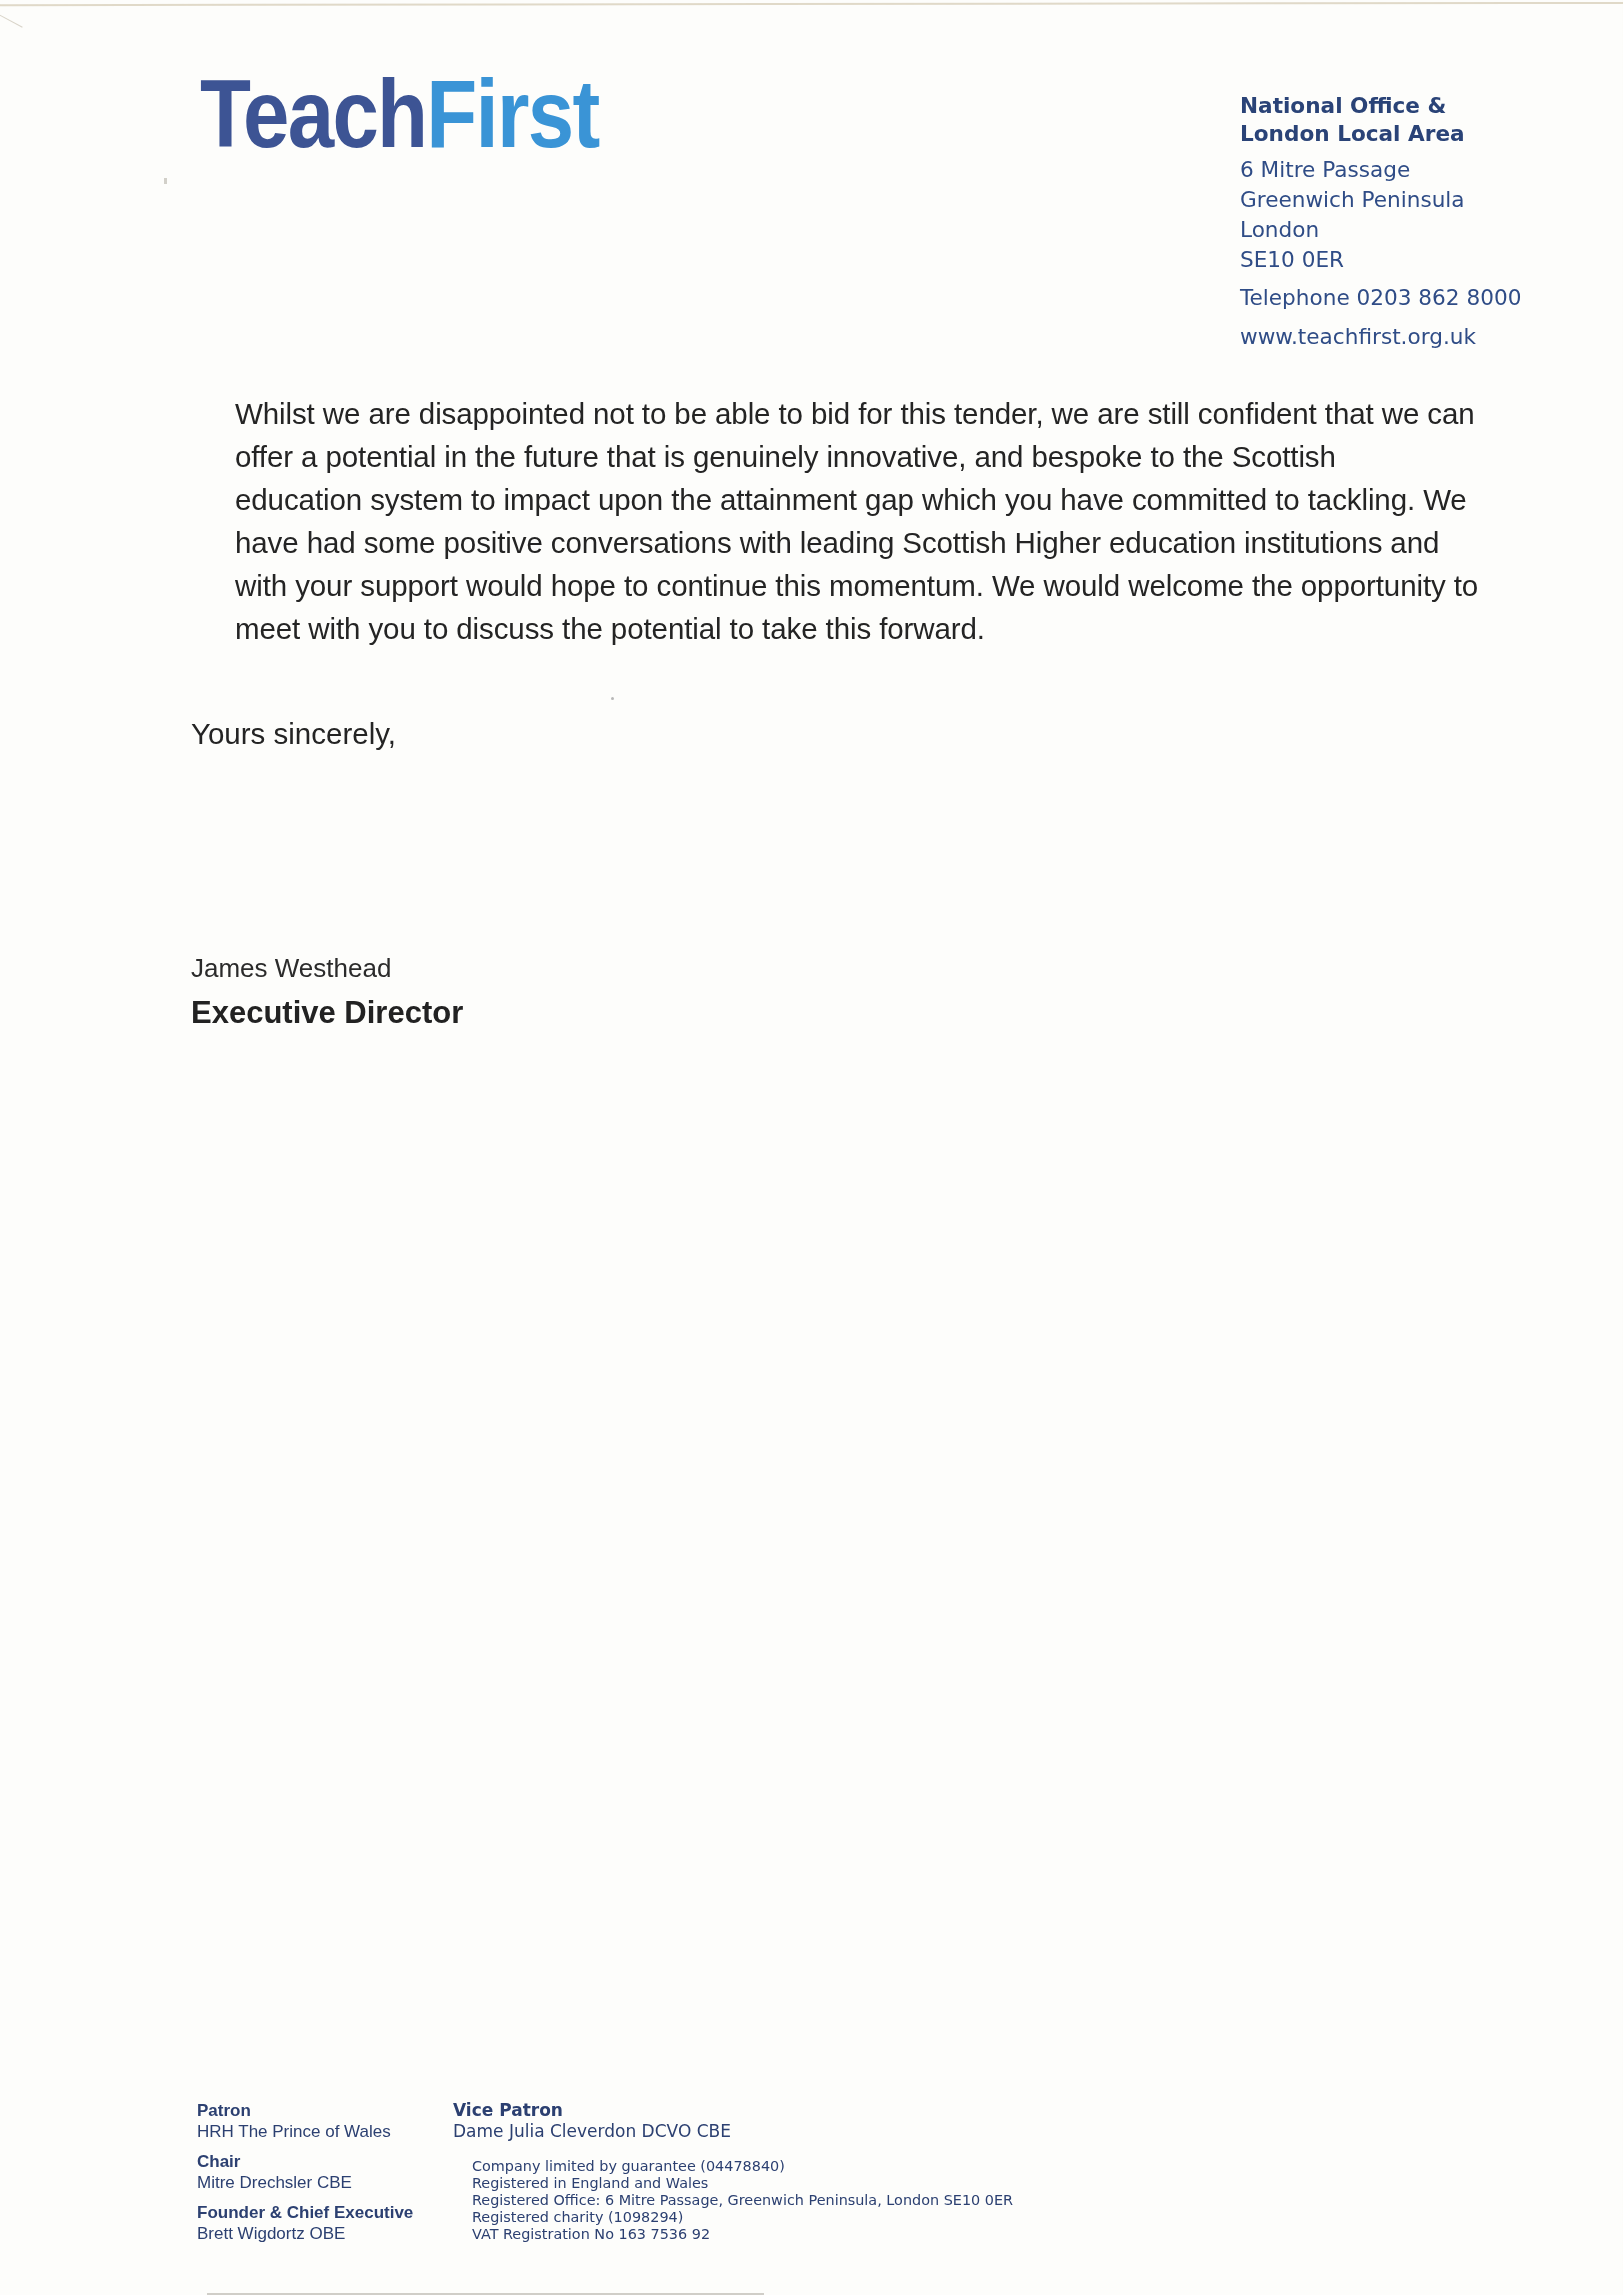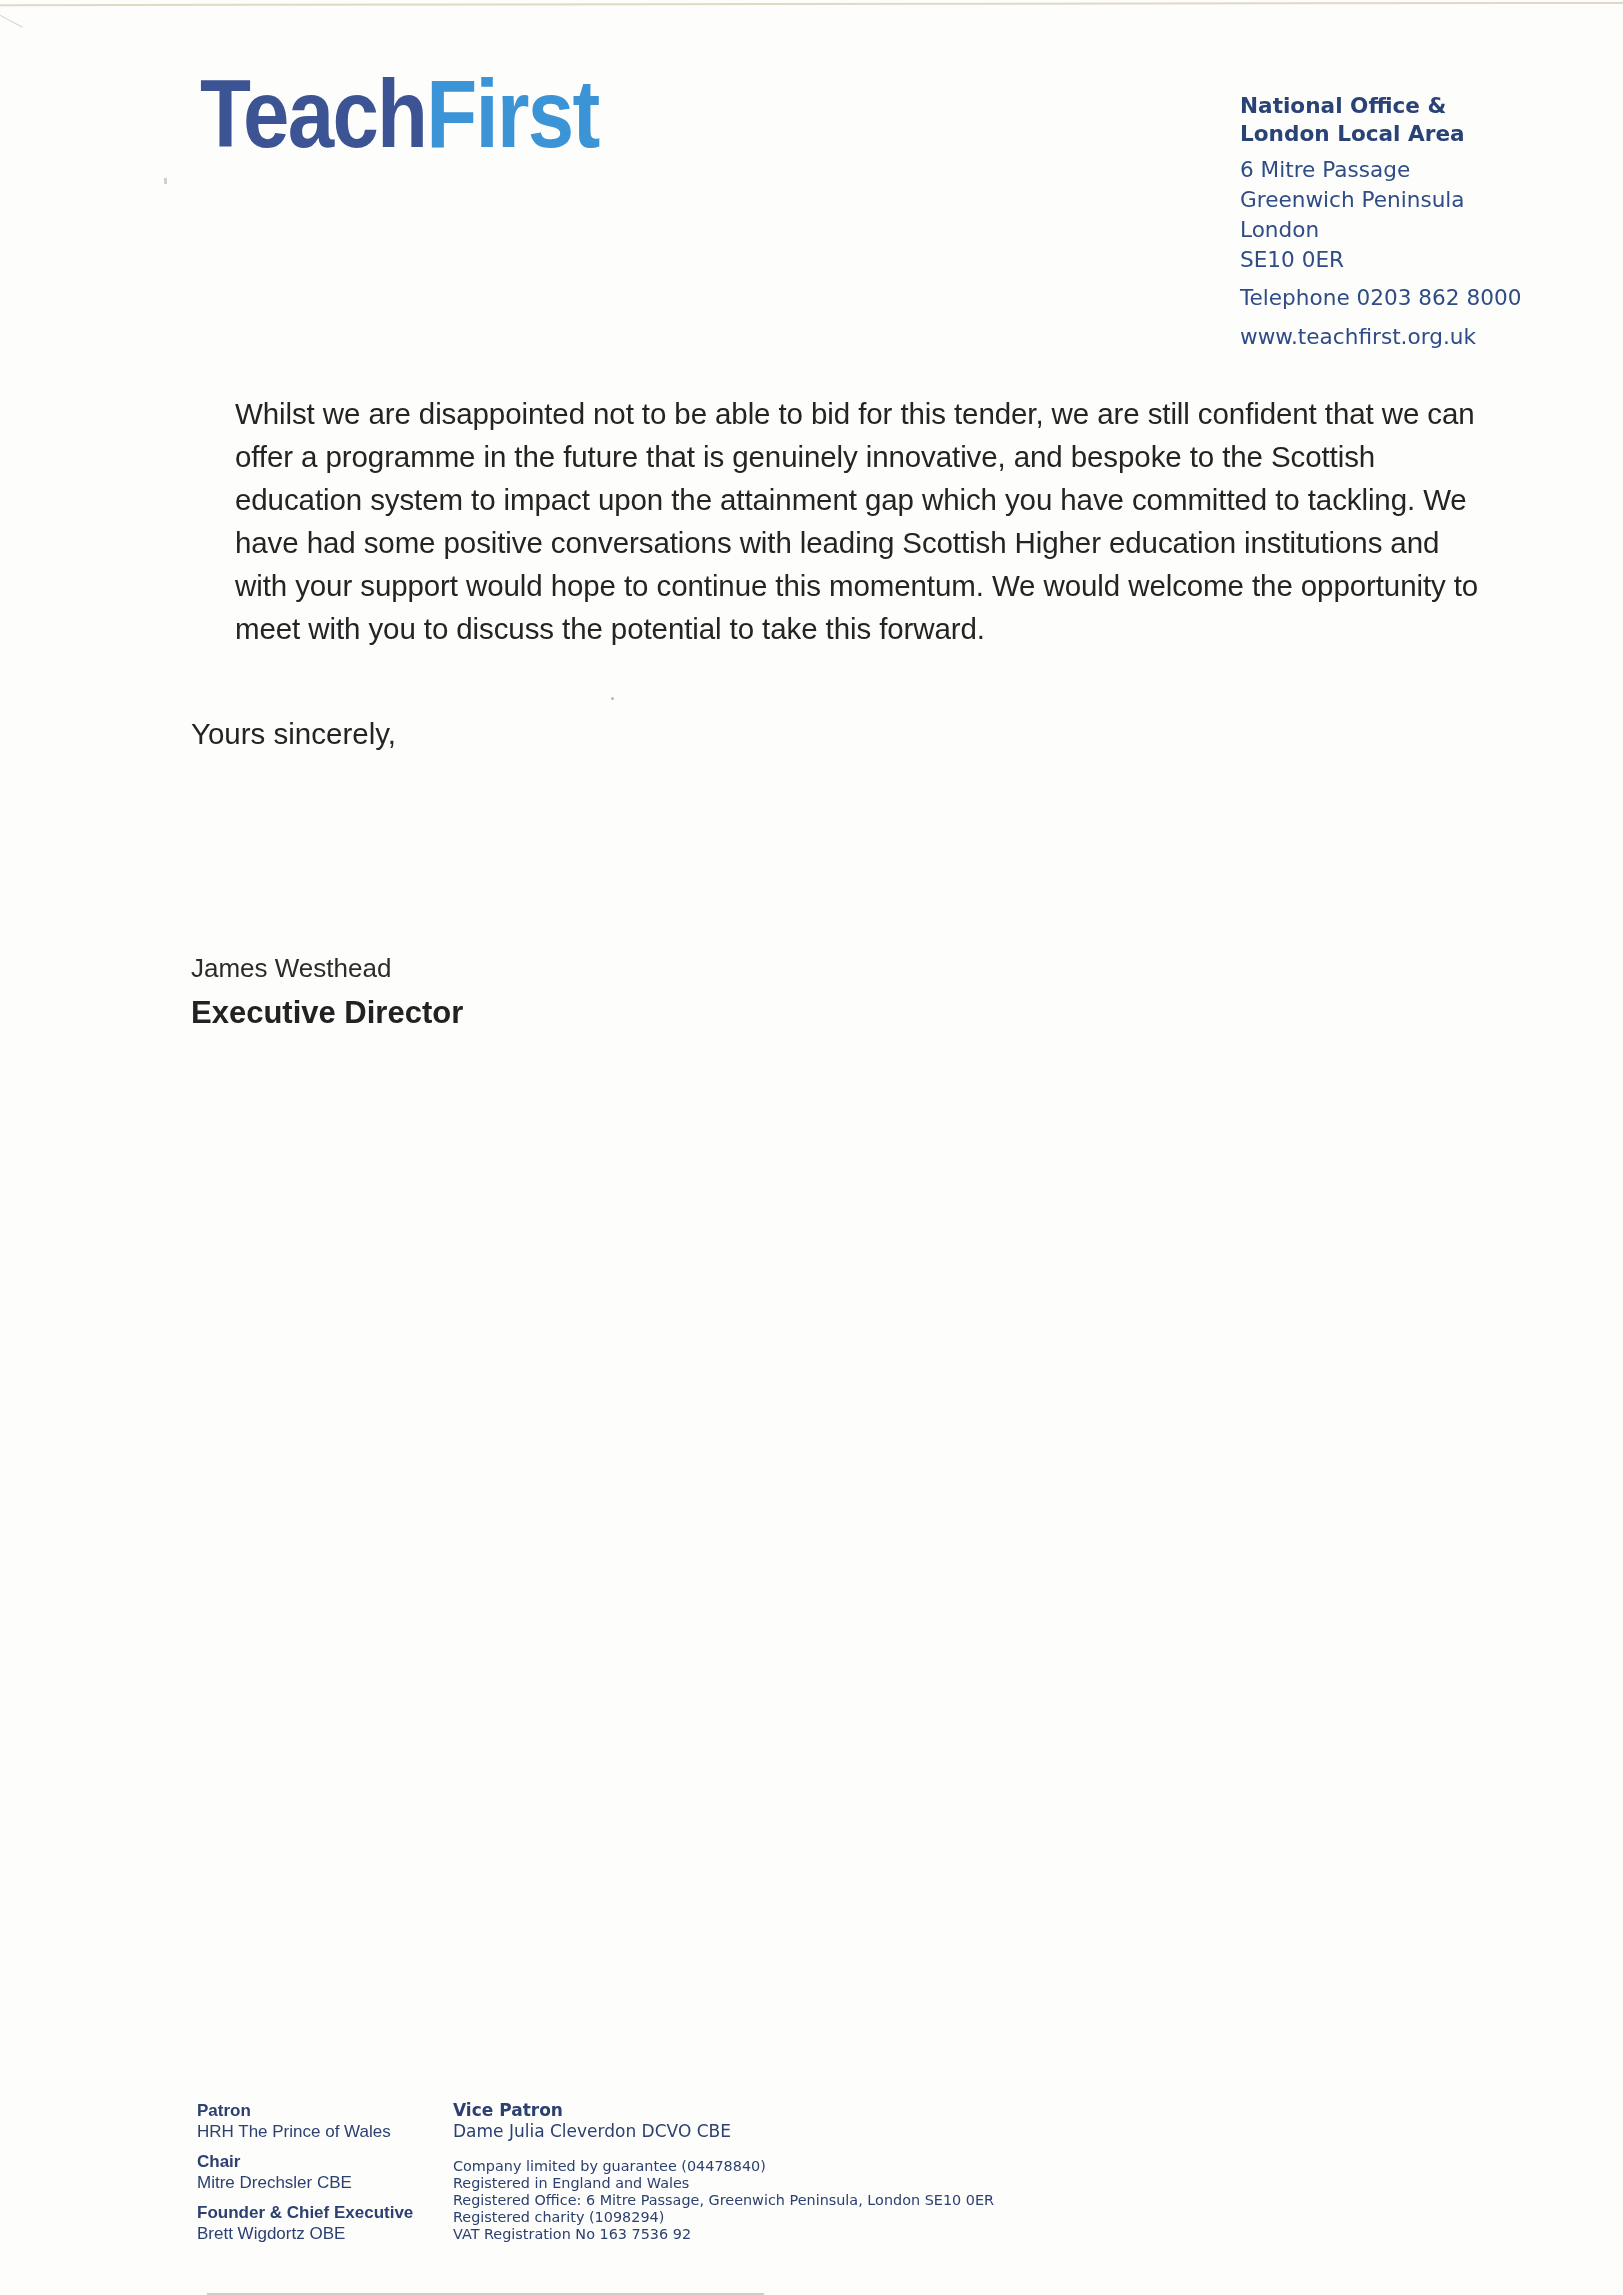--- a/index.html
+++ b/index.html
@@ -76,21 +76,21 @@
   .footer-left .entry{margin-bottom:9.2px;}
   .footer-left .role{font-weight:700;line-height:21px;}
   .footer-left .name{line-height:21px;}
   .footer-right{
     position:absolute;left:453px;top:2100px;
     font-family:"DejaVu Sans",sans-serif;
     font-size:17px;color:#2c4071;
   }
   .footer-right .role{font-weight:700;line-height:21px;}
   .footer-right .name{line-height:21px;}
-  .footer-right .reg{margin-top:15.7px;font-size:14.4px;line-height:17px;}
+  .footer-right .reg{margin-top:15.7px;font-size:14.4px;line-height:17px;margin-left:19px;}
   .footer-right .reg div{white-space:nowrap;}
 </style>
 </head>
 <body>
 
 <div class="page">
 
   <div class="scan-top"></div>
   <div class="scan-corner"></div>
   <div class="scan-right"></div>
@@ -110,21 +110,21 @@
       <div>Greenwich Peninsula</div>
       <div>London</div>
       <div>SE10 0ER</div>
     </div>
     <div class="phone">Telephone 0203 862 8000</div>
     <div class="site">www.teachfirst.org.uk</div>
   </div>
 
   <div class="body-par">
     <div>Whilst we are disappointed not to be able to bid for this tender, we are still confident that we can</div>
-    <div>offer a programme in the future that is genuinely innovative, and bespoke to the Scottish</div>
+    <div>offer a potential in the future that is genuinely innovative, and bespoke to the Scottish</div>
     <div>education system to impact upon the attainment gap which you have committed to tackling. We</div>
     <div>have had some positive conversations with leading Scottish Higher education institutions and</div>
     <div>with your support would hope to continue this momentum. We would welcome the opportunity to</div>
     <div>meet with you to discuss the potential to take this forward.</div>
   </div>
 
   <div class="closing">Yours sincerely,</div>
   <div class="sig-name">James Westhead</div>
   <div class="sig-title">Executive Director</div>
 

